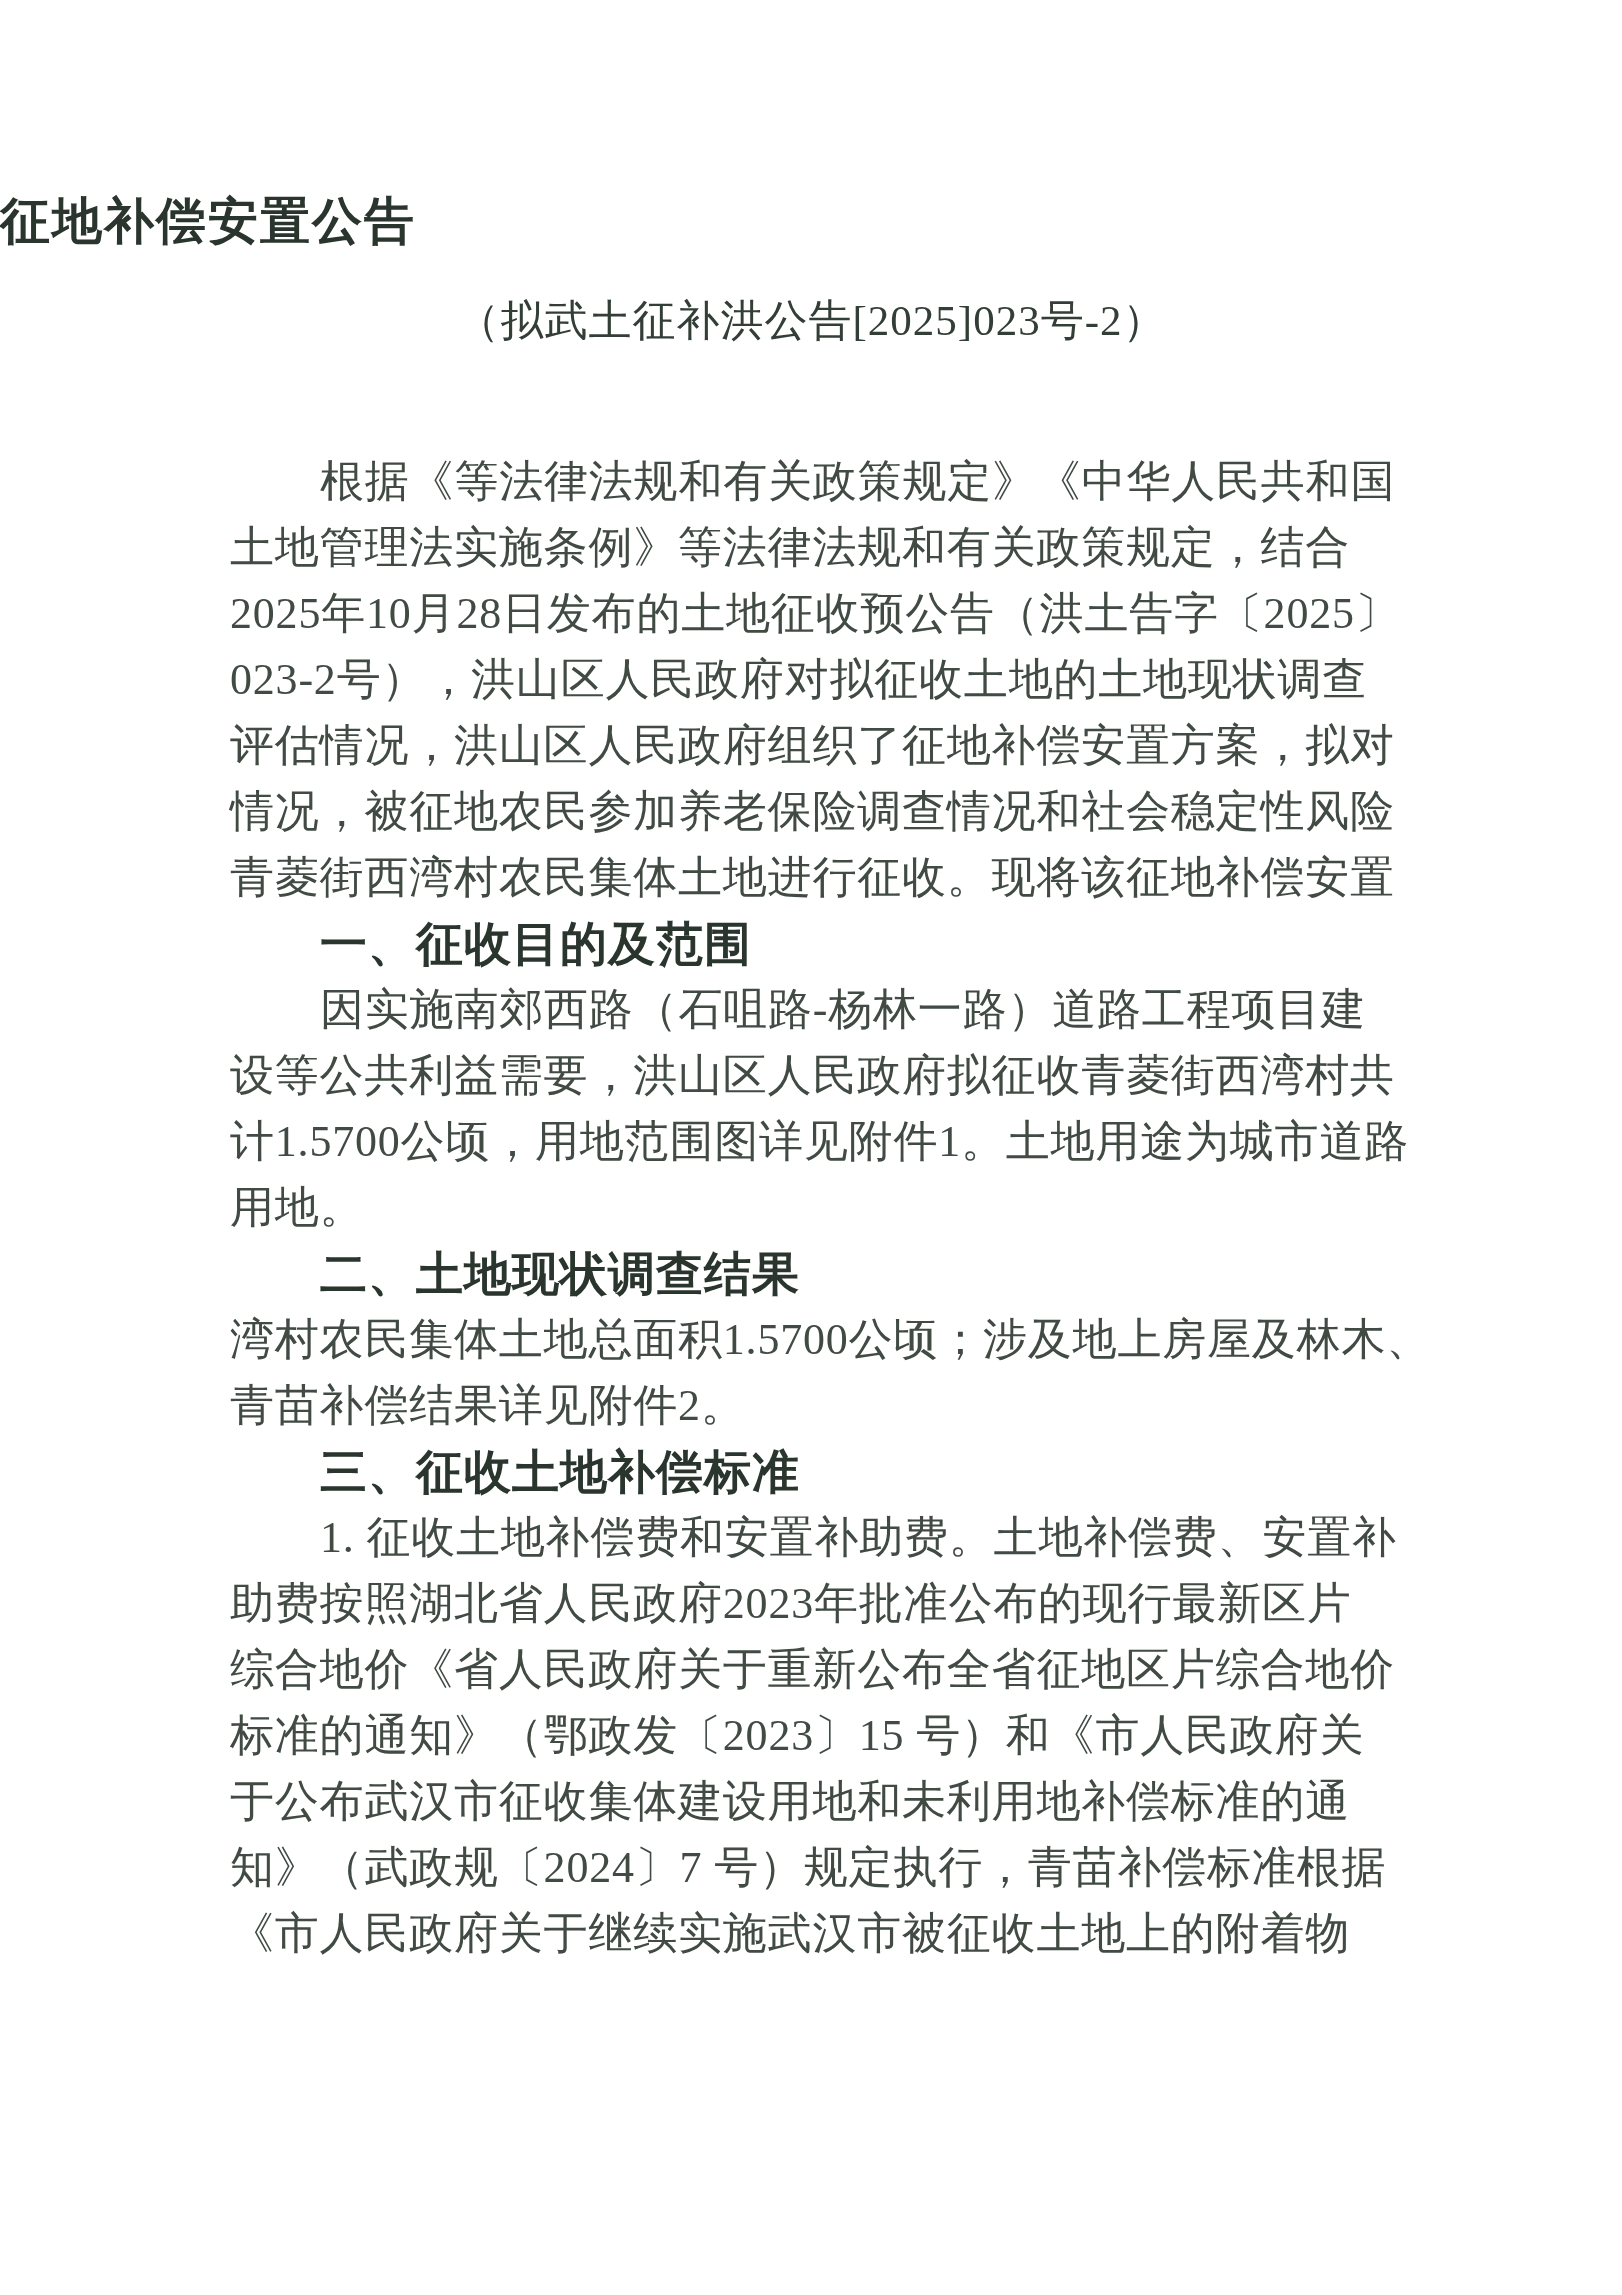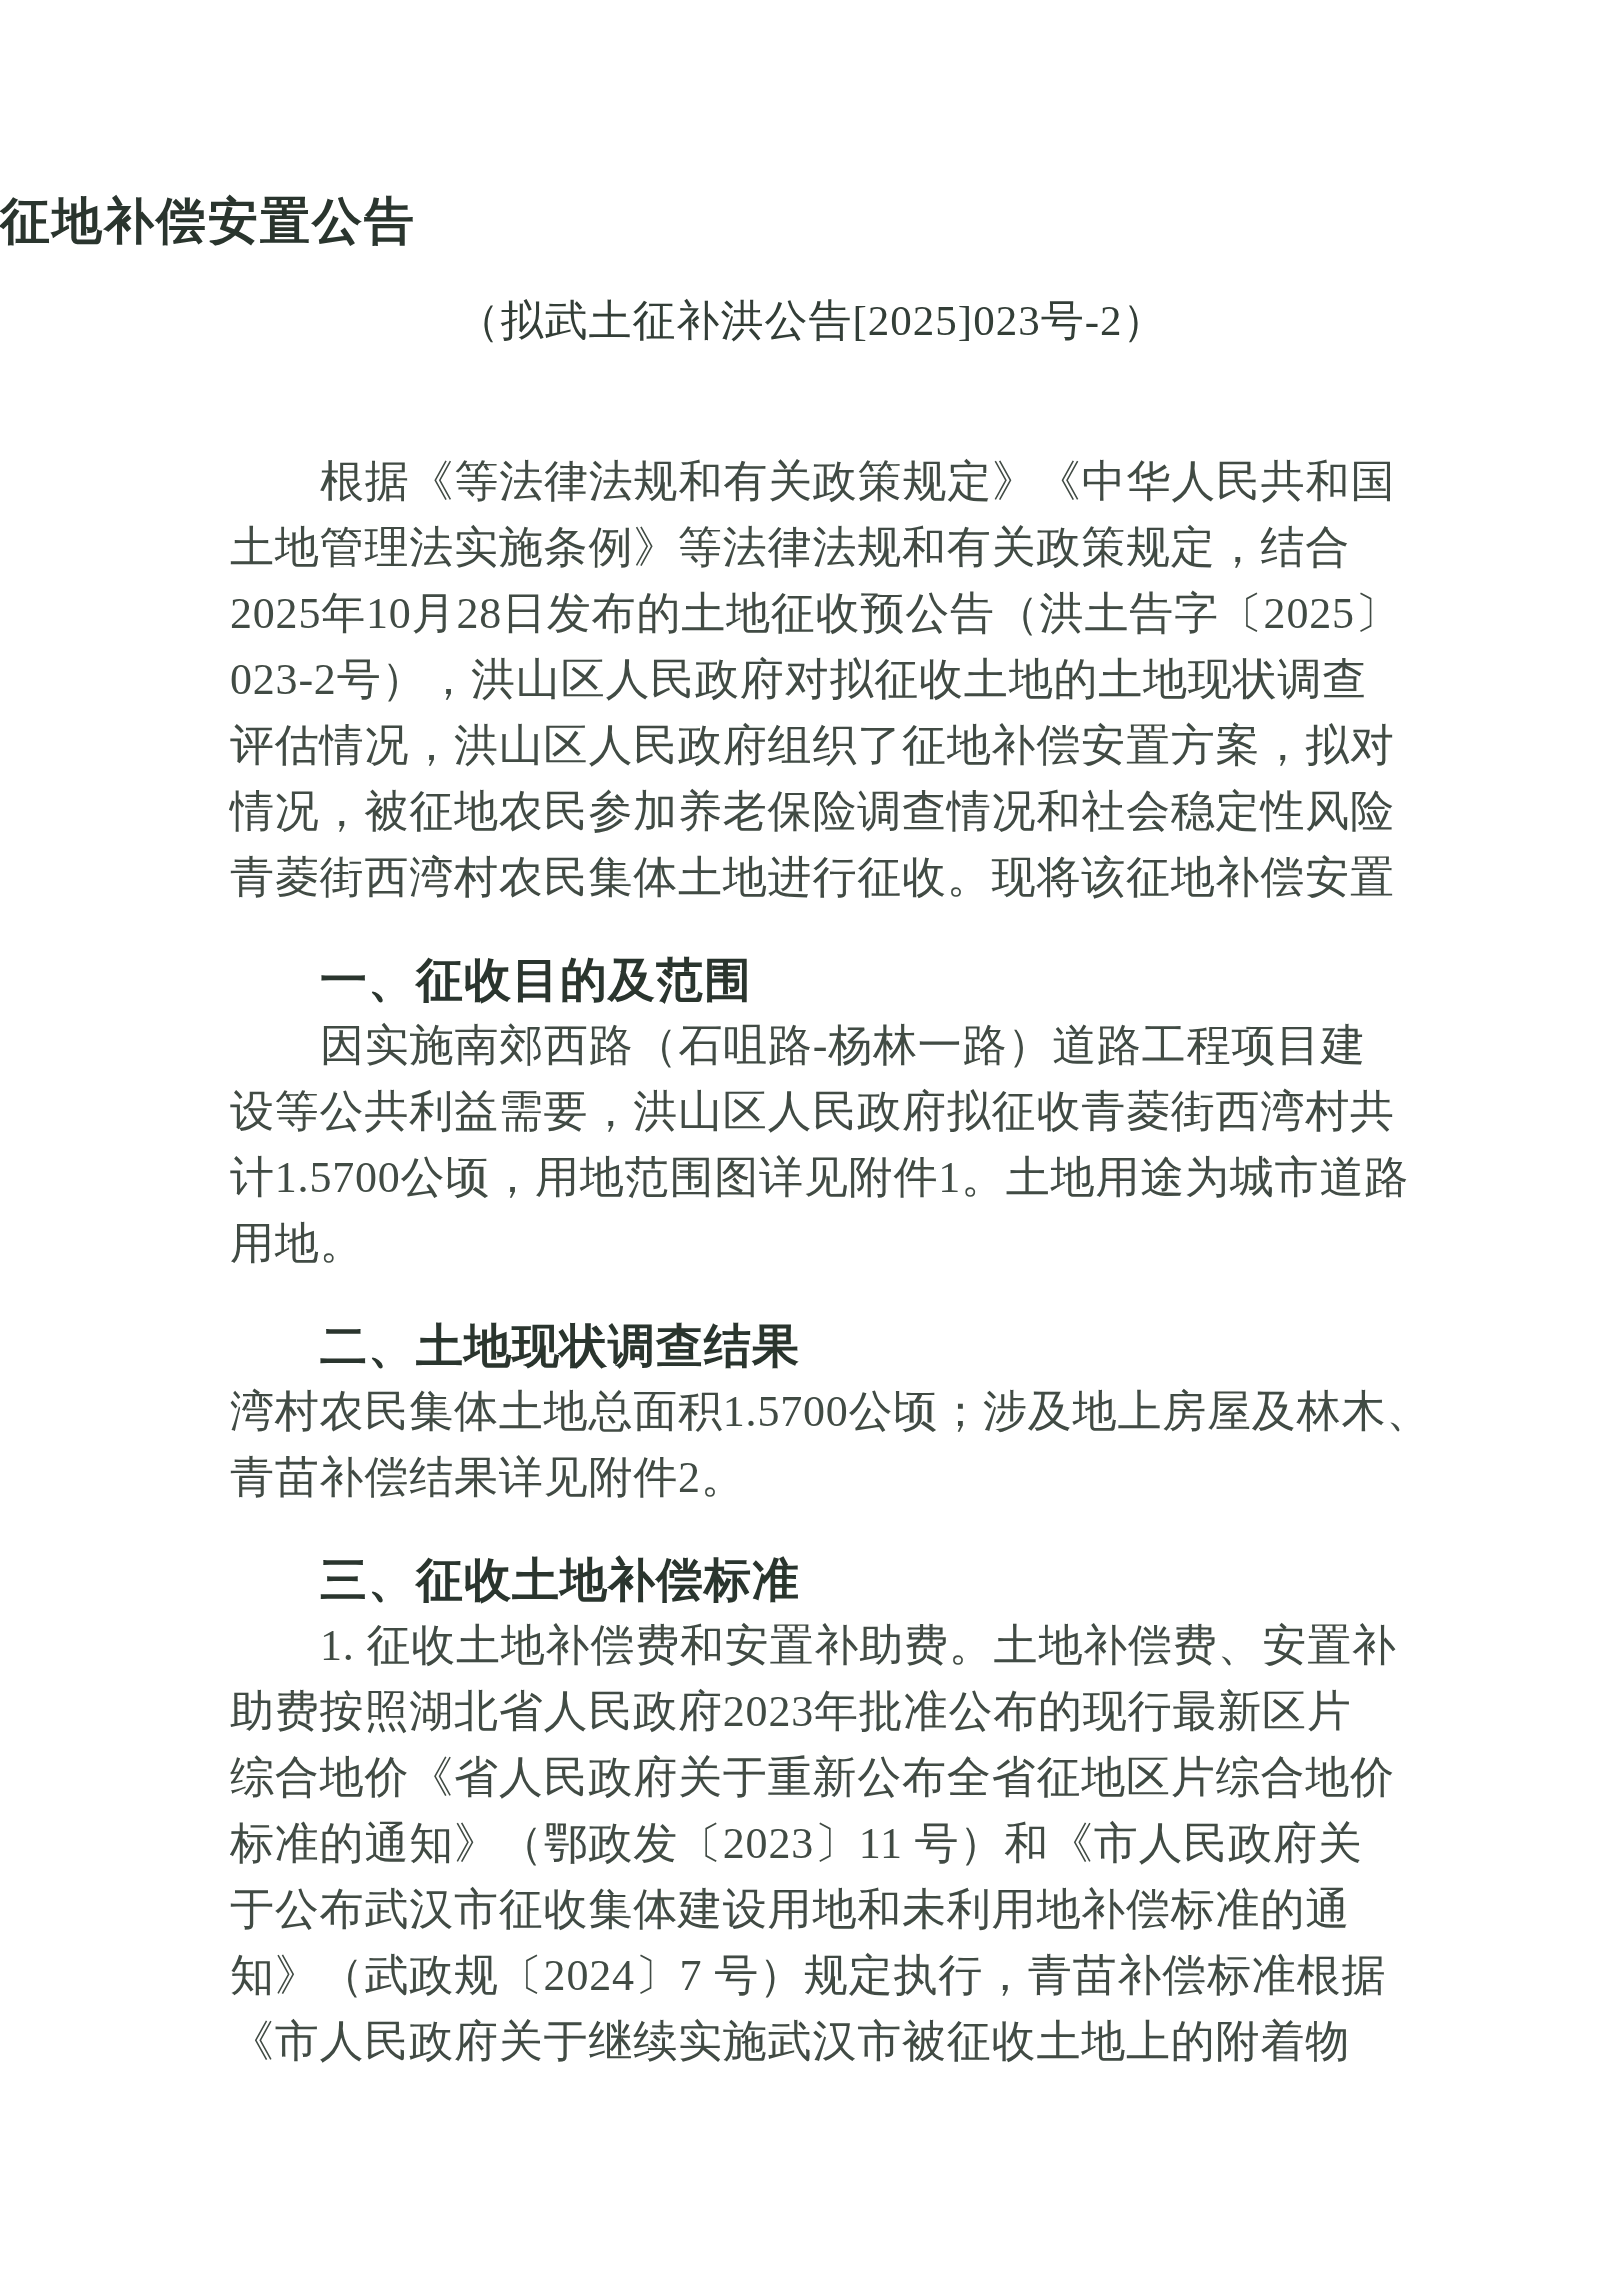--- a/index.html
+++ b/index.html
@@ -55,21 +55,20 @@
     letter-spacing: 0.8px;
     overflow: visible;
   }
   .line.indent { padding-left: 90px; }
   .line.heading {
     font-weight: bold;
     font-size: 47px;
     letter-spacing: 1px;
     color: var(--ink-strong);
     font-family: "Liberation Sans", "DejaVu Sans", sans-serif;
-    margin-top: 36px;
   }
 </style>
 </head>
 <body>
 
 <div class="page" style="--paper: #ffffff; --ink: #414b44; --ink-strong: #2a352e;">
   <div class="doc-title">征地补偿安置公告</div>
   <div class="doc-subtitle">（拟武土征补洪公告[2025]023号-2）</div>
   <div class="body-block">
       <div class="line indent">根据《等法律法规和有关政策规定》《中华人民共和国</div>
@@ -84,19 +83,19 @@
       <div class="line">设等公共利益需要，洪山区人民政府拟征收青菱街西湾村共</div>
       <div class="line">计1.5700公顷，用地范围图详见附件1。土地用途为城市道路</div>
       <div class="line">用地。</div>
       <div class="line heading indent">二、土地现状调查结果</div>
       <div class="line">湾村农民集体土地总面积1.5700公顷；涉及地上房屋及林木、</div>
       <div class="line">青苗补偿结果详见附件2。</div>
       <div class="line heading indent">三、征收土地补偿标准</div>
       <div class="line indent">1. 征收土地补偿费和安置补助费。土地补偿费、安置补</div>
       <div class="line">助费按照湖北省人民政府2023年批准公布的现行最新区片</div>
       <div class="line">综合地价《省人民政府关于重新公布全省征地区片综合地价</div>
-      <div class="line">标准的通知》（鄂政发〔2023〕11 号）和《市人民政府关</div>
+      <div class="line">标准的通知》（鄂政发〔2023〕15 号）和《市人民政府关</div>
       <div class="line">于公布武汉市征收集体建设用地和未利用地补偿标准的通</div>
       <div class="line">知》（武政规〔2024〕7 号）规定执行，青苗补偿标准根据</div>
       <div class="line">《市人民政府关于继续实施武汉市被征收土地上的附着物</div>
     </div>
 </div>
 
 
 </body></html>

